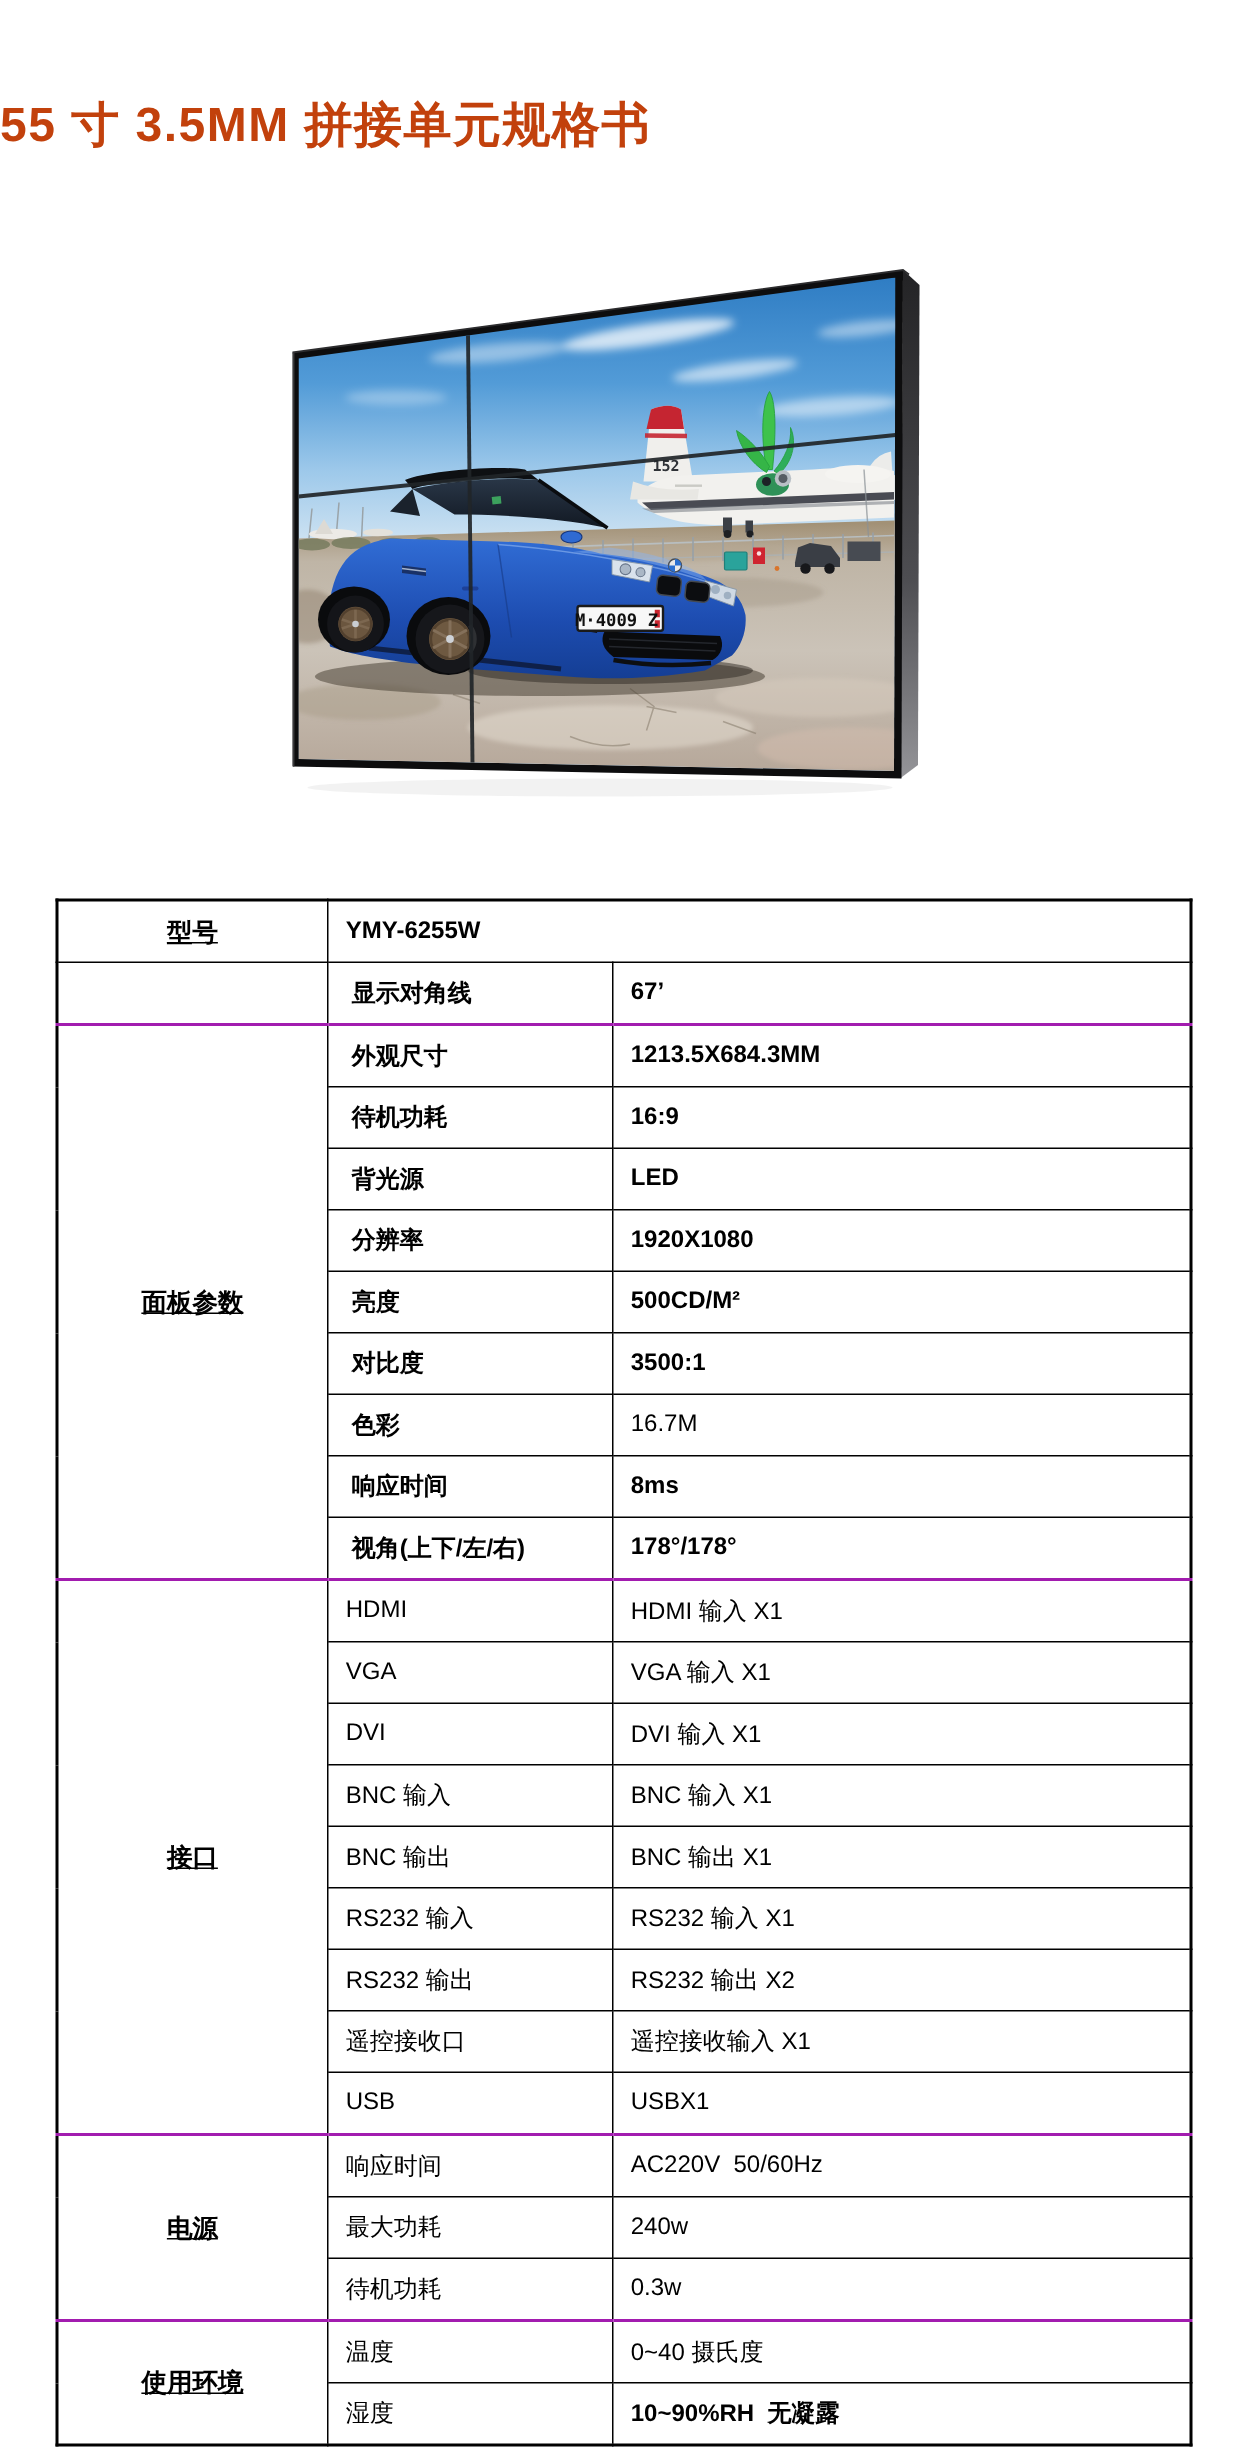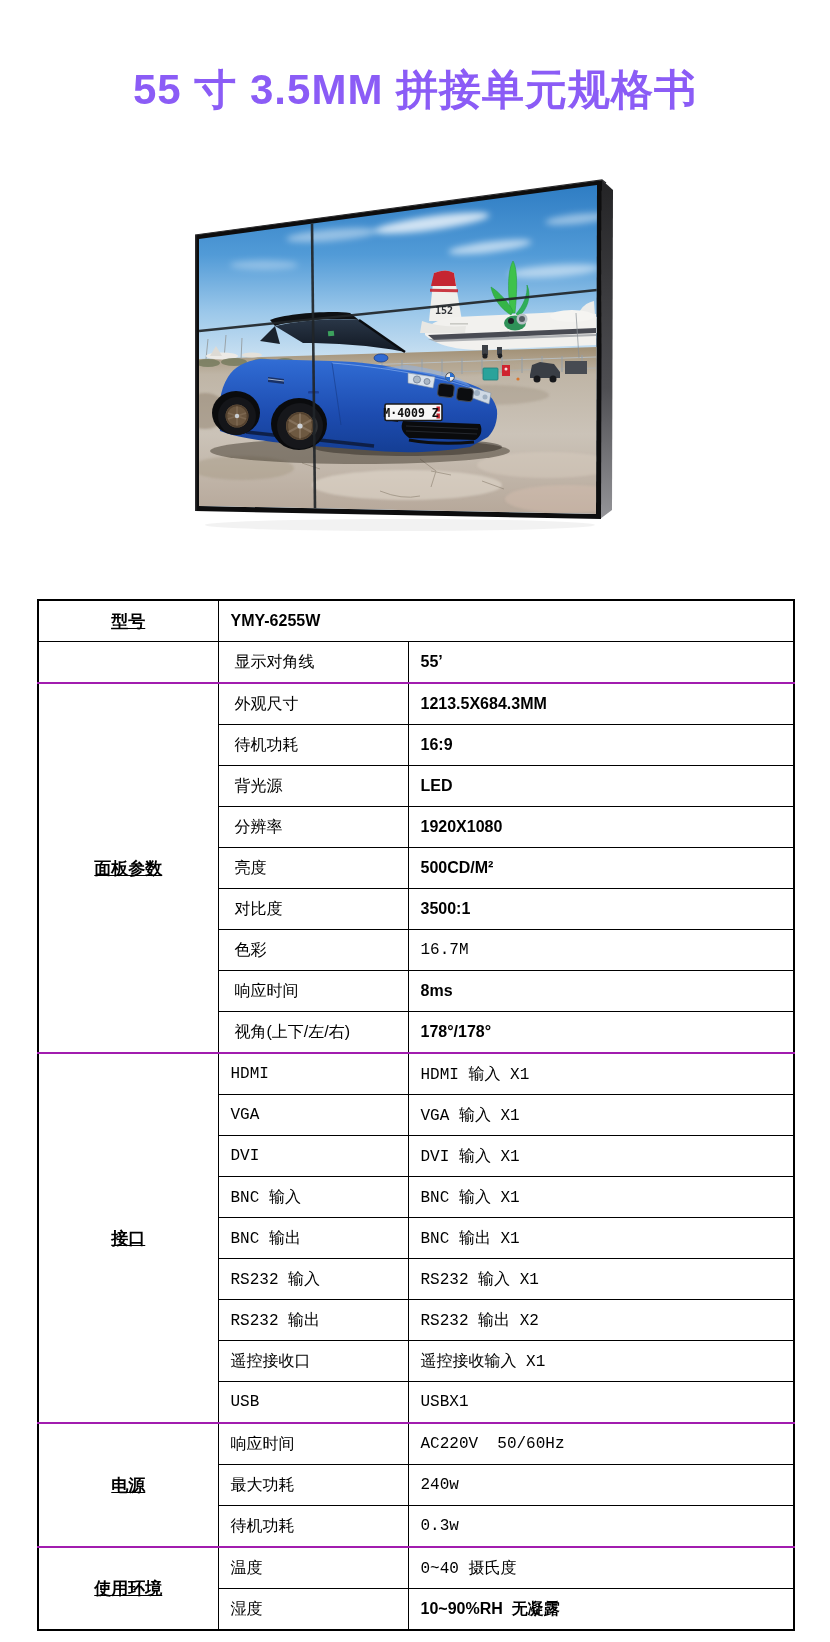--- a/index.html
+++ b/index.html
@@ -2,41 +2,41 @@
 <html><head>
 <meta charset="utf-8">
 <style>
   html,body{margin:0;padding:0;}
   body{
     width:830px;height:1642px;background:#ffffff;position:relative;
     font-family:"Liberation Sans","DejaVu Sans",sans-serif;color:#000;overflow:hidden;
   }
   .title{
     position:absolute;top:62px;left:0;width:830px;margin:0;
-    text-align:center;font-size:42px;font-weight:800;letter-spacing:1px;
-    font-family:"Liberation Sans","DejaVu Sans",sans-serif;color:#8b5cf6;
+    font-size:32px;font-weight:800;letter-spacing:1px;
+    font-family:"Liberation Sans","DejaVu Sans",sans-serif;color:#c2410c;
   }
   .wall{position:absolute;left:182px;top:163px;}
   table.spec{
     position:absolute;left:37px;top:599px;width:756px;
     border-collapse:collapse;table-layout:fixed;border:2px solid #000;
   }
   .spec td{
     border:1px solid #000;height:40px;padding:0 6px 0 12px;
     vertical-align:middle;overflow:hidden;white-space:pre-wrap;font-size:16px;
   }
   .spec td.c-section{
     text-align:center;font-weight:700;font-size:17px;padding:0 2px;
     font-family:"Liberation Sans","DejaVu Sans",sans-serif;
     text-decoration:underline;
   }
   .spec td.c-empty{padding:0;}
-  .lbl.hei{font-weight:400;padding-left:16px;}
+  .lbl.hei{font-weight:700;padding-left:16px;}
   .val.hei-b{font-weight:700;}
-  .song{font-family:Liberation Mono, monospace;font-size:17px;font-weight:400;}
+  .song{font-family:Liberation Sans, sans-serif;font-size:17px;font-weight:400;}
   .song-sm{font-size:15px;}
   tr.section-start td{border-top:2px solid #a21caf;}
 </style>
 </head>
 <body>
 
 <div class="page">
 
   <h1 class="title">55 寸 3.5MM 拼接单元规格书</h1>
 
@@ -276,21 +276,21 @@
         <col style="width:386px">
       </colgroup>
     <tbody>
       <tr>
         <td class="c-section">型号</td>
         <td class="val hei-b" colspan="2">YMY-6255W</td>
       </tr>
       <tr>
         <td class="c-empty"></td>
         <td class="lbl hei">显示对角线</td>
-        <td class="val hei-b">55’</td>
+        <td class="val hei-b">67’</td>
       </tr>
     <tr class="section-start">
           <td rowspan="9" class="c-section">面板参数</td>
           <td class="lbl hei">外观尺寸</td>
           <td class="val hei-b">1213.5X684.3MM</td>
         </tr>
         <tr>
           <td class="lbl hei">待机功耗</td>
           <td class="val hei-b">16:9</td>
         </tr>

